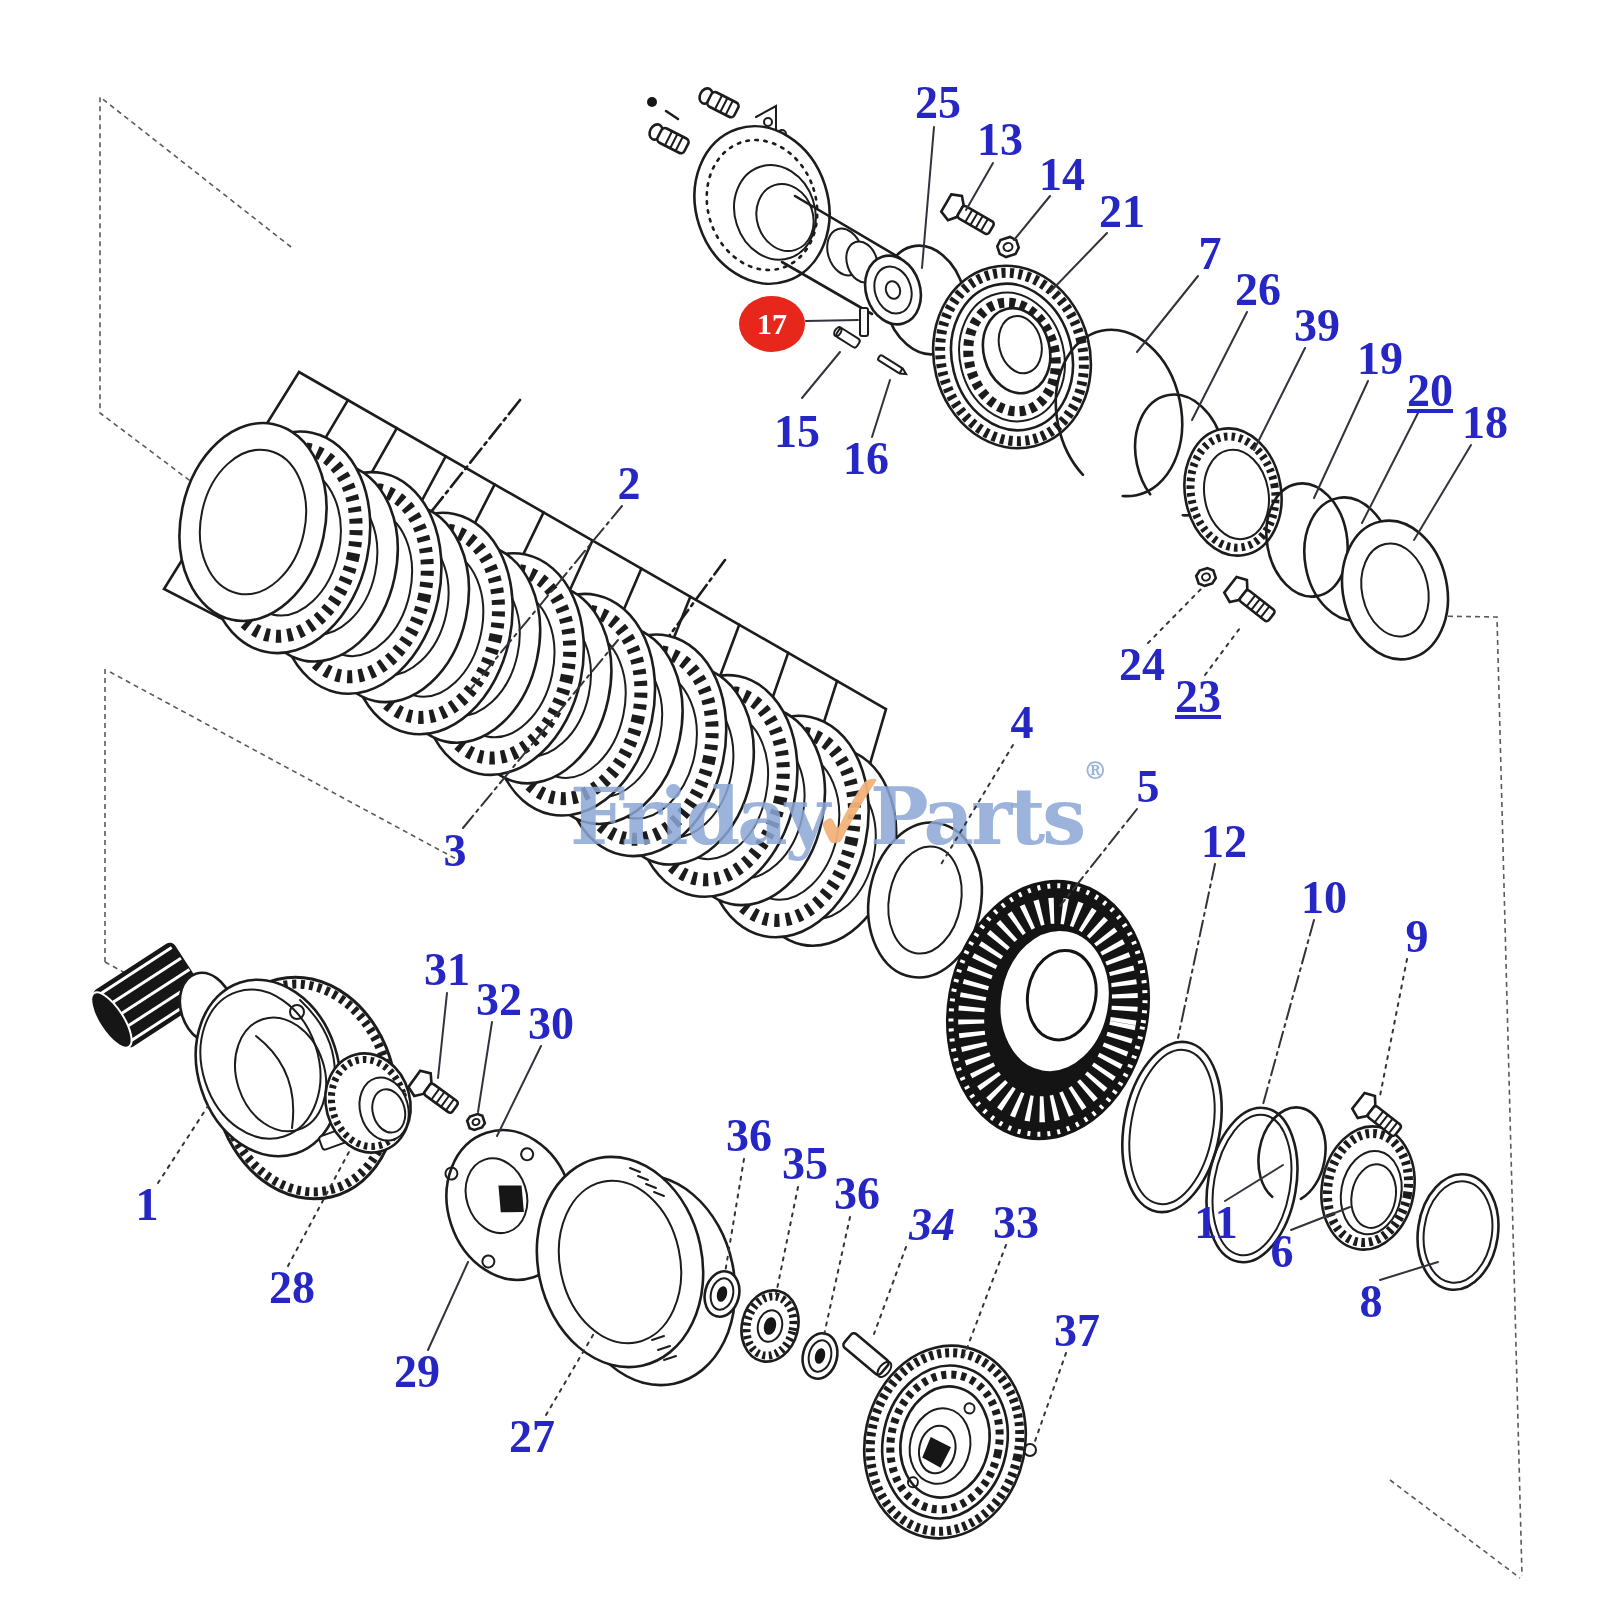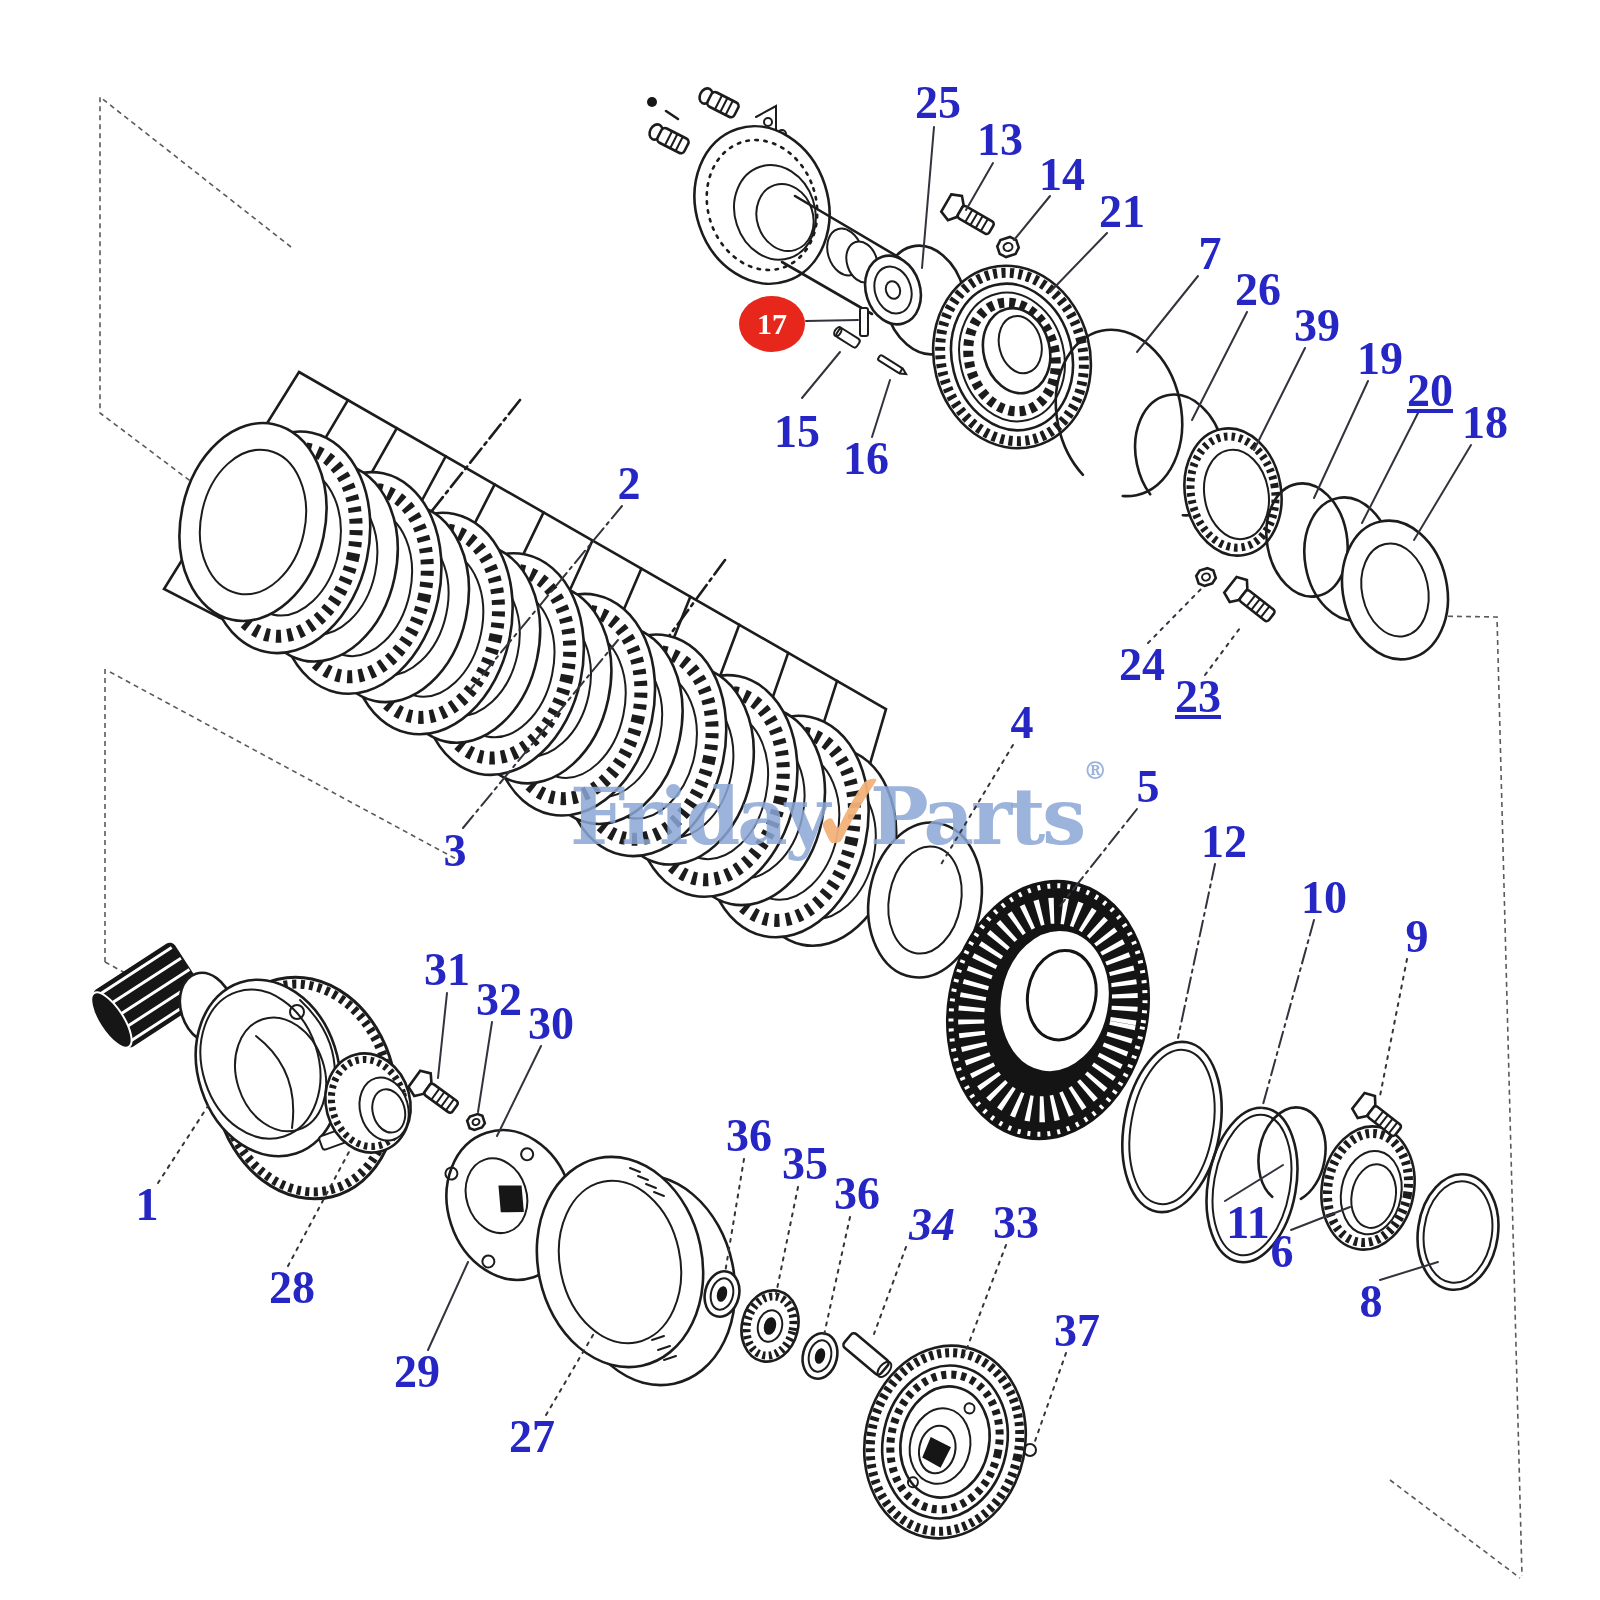--- a/index.html
+++ b/index.html
@@ -455,16 +455,16 @@
     <div class="part-label" style="left: 147px; top: 1205px;">1</div>
     <div class="part-label" style="left: 292px; top: 1288px;">28</div>
     <div class="part-label" style="left: 417px; top: 1372px;">29</div>
     <div class="part-label" style="left: 532px; top: 1437px;">27</div>
     <div class="part-label" style="left: 749px; top: 1136px;">36</div>
     <div class="part-label" style="left: 805px; top: 1164px;">35</div>
     <div class="part-label" style="left: 857px; top: 1194px;">36</div>
     <div class="part-label" style="left: 932px; top: 1225px; font-style: italic;">34</div>
     <div class="part-label" style="left: 1016px; top: 1223px;">33</div>
     <div class="part-label" style="left: 1077px; top: 1331px;">37</div>
-    <div class="part-label" style="left: 1216px; top: 1223px; margin-left: 32px;">11</div>
+    <div class="part-label" style="left: 1216px; top: 1223px;">11</div>
     <div class="part-label" style="left: 1282px; top: 1252px;">6</div>
     <div class="part-label" style="left: 1371px; top: 1302px;">8</div>
   </div>
 
 </body></html>

